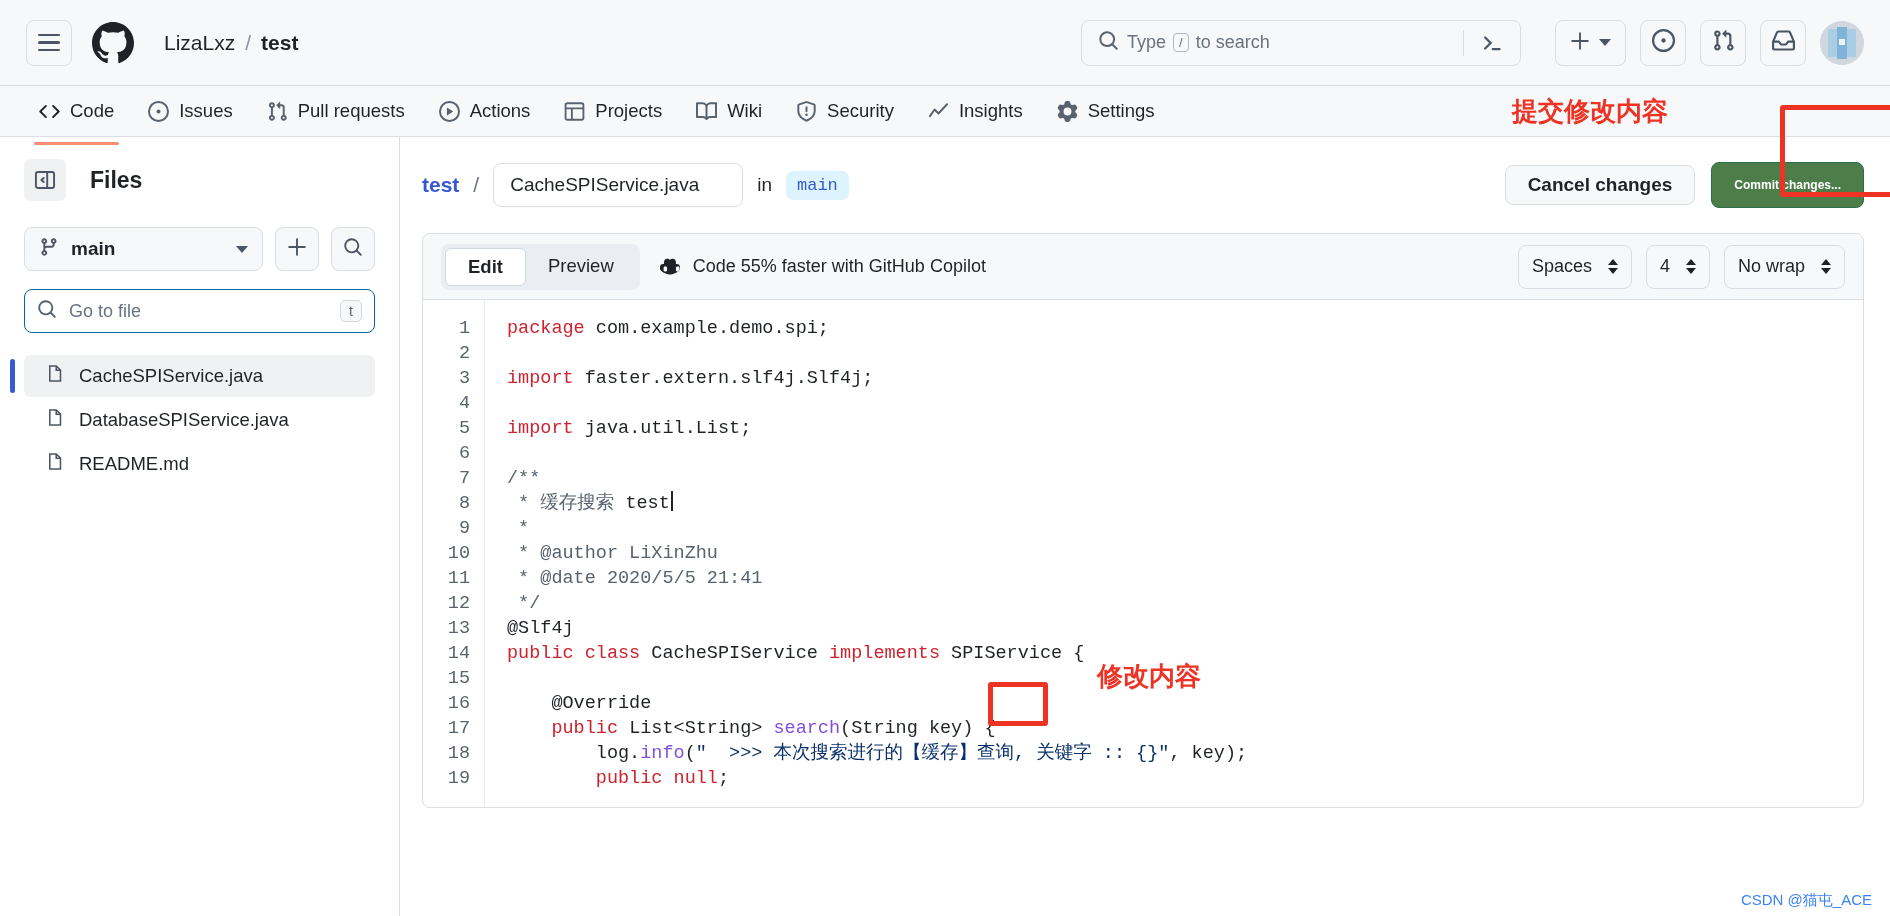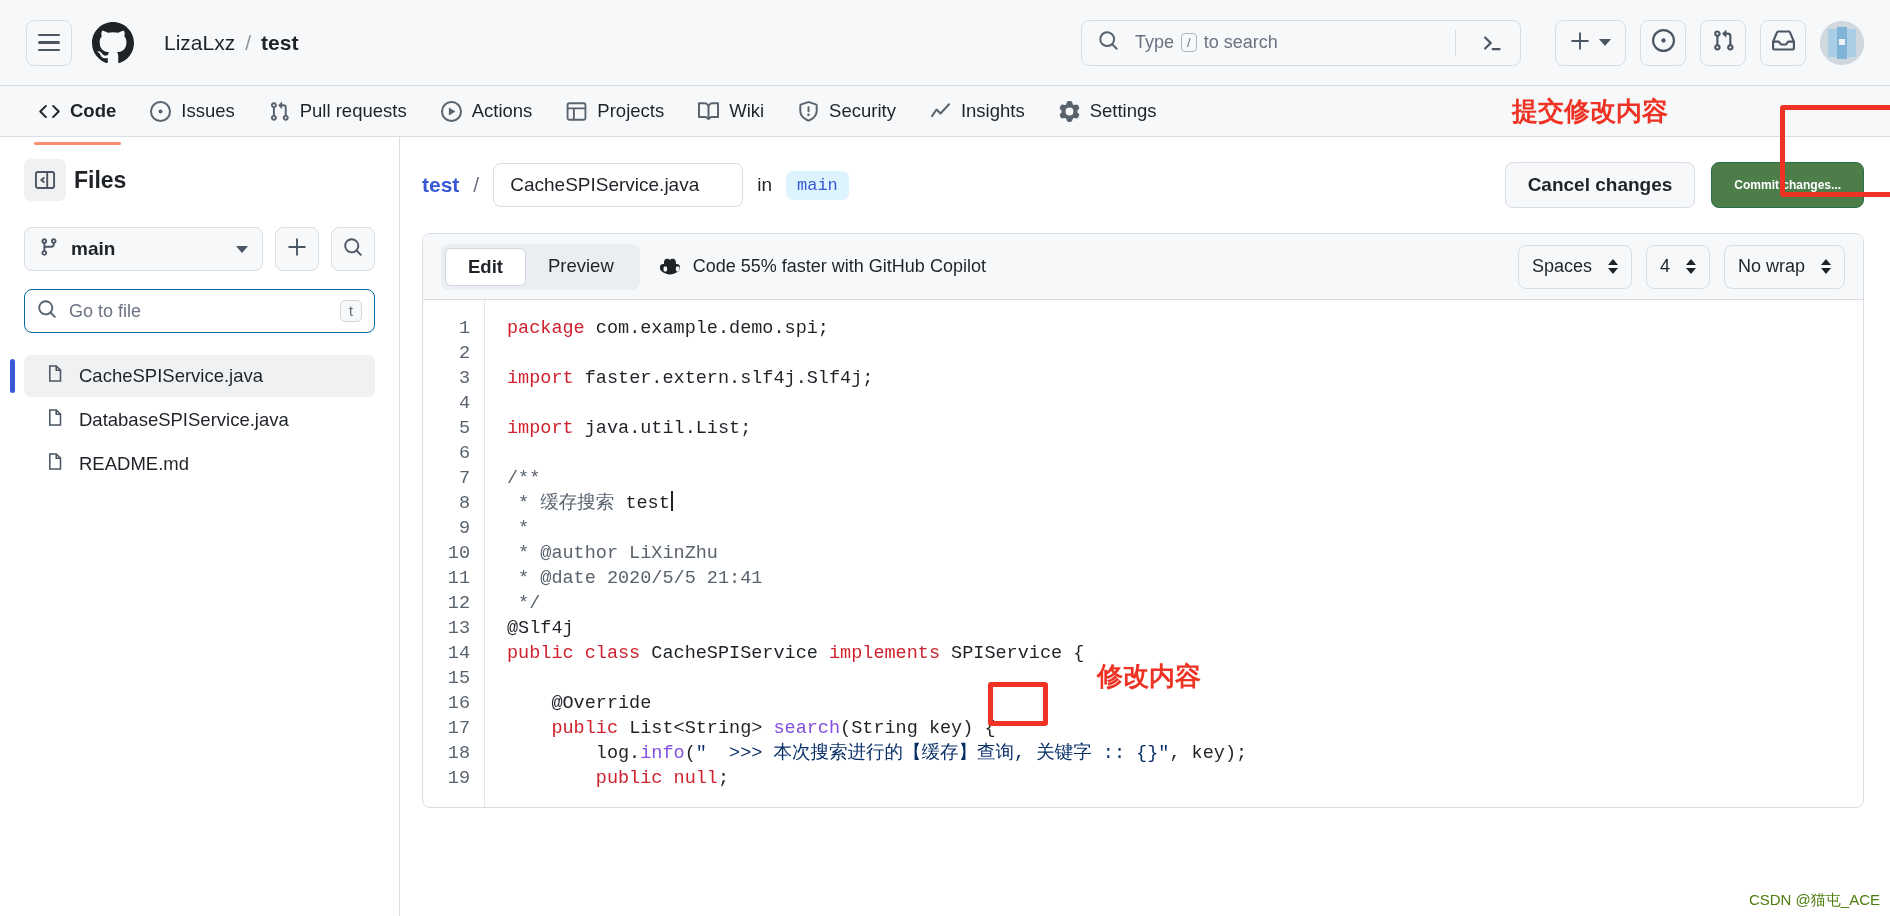--- a/index.html
+++ b/index.html
@@ -41,21 +41,21 @@
   .breadcrumb-top .sep { color:#8c959f; }
   .breadcrumb-top .repo { color:#1f2328; font-weight: 700; }
 
   .search-wrap { margin-left: auto; }
   .search-box {
     width: 440px; height: 46px;
     border: 1px solid #d8dee4; border-radius: 8px;
     background: #f6f8fa;
     display: flex; align-items: center;
     padding: 0 8px 0 16px;
-    gap: 16px;
+    gap: 8px;
     cursor: text;
   }
   .search-box .placeholder {
     color: #6b7280; font-size: 18px;
     display: flex; align-items: center; gap: 7px; flex: 1;
   }
   .slash-key {
     border: 1px solid #afb8c1; border-radius: 4px;
     font-size: 13px; color: #6b7280;
     padding: 0px 5px; line-height: 17px;
@@ -89,21 +89,21 @@
     padding: 0 26px;
     gap: 8px;
     position: relative;
   }
   .nav-item {
     display: flex; align-items: center; gap: 10px;
     padding: 9px 13px; border-radius: 6px;
     font-size: 18.5px; color: #1f2328; cursor: pointer;
     position: relative; white-space: nowrap;
   }
-  .nav-item.active { font-weight: 700; }
+  .nav-item.active { font-weight: 400; }
   .nav-item.active::after {
     content: ""; position: absolute;
     left: 8px; right: 8px; bottom: -14px; height: 3px;
     background: #fd8c73; border-radius: 6px;
   }
   .nav-ico { display:flex; align-items:center; color:#59636e; }
 
   .annot-top {
     position: absolute; left: 1512px; top: 8px;
     color: #ee3224; font-size: 26px; font-weight: 700;
@@ -114,21 +114,21 @@
   
   .body-split { display: flex; height: 779px; }
 
   
   .sidebar {
     width: 400px; flex: 0 0 400px;
     border-right: 1px solid #d8dee4;
     padding: 22px 24px 0 24px;
     background: #fff;
   }
-  .files-head { display: flex; align-items: center; gap: 8px; margin-bottom: 26px; }
+  .files-head { display: flex; align-items: center; gap: 24px; margin-bottom: 26px; }
   .files-toggle {
     width: 42px; height: 42px; border-radius: 7px; background:#f0f1f3;
     display:flex;align-items:center;justify-content:center; cursor:pointer;
   }
   .files-title { font-size: 23px; font-weight: 700; }
 
   .branch-row { display: flex; align-items: center; gap: 12px; margin-bottom: 18px; }
   .branch-select {
     flex: 1; height: 44px; border: 1px solid #d8dee4; border-radius: 8px;
     background: #f6f8fa; display: flex; align-items: center;
@@ -173,21 +173,21 @@
     display:flex; align-items:center; font-size:19px; color:#1f2328; cursor:text;
   }
   .in-word { font-size:19px; color:#1f2328; }
   .branch-chip {
     background:#ddf4ff; color:#3858d6; border-radius:7px;
     padding:5px 11px; font-family:"Liberation Mono", monospace; font-size:17px;
   }
   .path-actions { margin-left:auto; display:flex; align-items:center; gap: 16px; }
   .btn-cancel {
     border:1px solid #d8dee4; border-radius:8px; background:#f6f8fa;
-    height:46px; padding: 0 22px; font-size:19px; font-weight:600; color:#1f2328; cursor:pointer;
+    height:40px; padding: 0 22px; font-size:19px; font-weight:600; color:#1f2328; cursor:pointer;
     display:flex;align-items:center;
   }
   .btn-commit {
     border:1px solid #2c6e49; border-radius:8px; background:#4d7e4a;
     height:46px; padding: 0 22px; font-size:12px; font-weight:700; color:#fff; cursor:pointer;
     display:flex;align-items:center;
   }
   .annot-box {
     position:absolute; border: 5px solid #ee3224; border-radius: 3px;
     pointer-events:none;
@@ -244,22 +244,22 @@
   .annot-mid {
     position:absolute; left: 697px; top: 522px;
     color:#ee3224; font-size:26px; font-weight:700;
     font-family:"DejaVu Sans", sans-serif;
   }
   .caret-bar {
     display:inline-block; width:2px; height:20px; background:#1f2328;
     vertical-align:-3px; margin-left:1px;
   }
   .watermark {
-    position:absolute; right: 10px; bottom: 6px;
-    color:#4d7c0f; font-size:15px;
+    position:absolute; right: 18px; bottom: 6px;
+    color:#3b82f6; font-size:15px;
   }
 </style>
 </head>
 <body>
 
 <div class="page">
 
   <div class="gh-header">
     <div class="icon-btn">
       <span class="hamburger">

